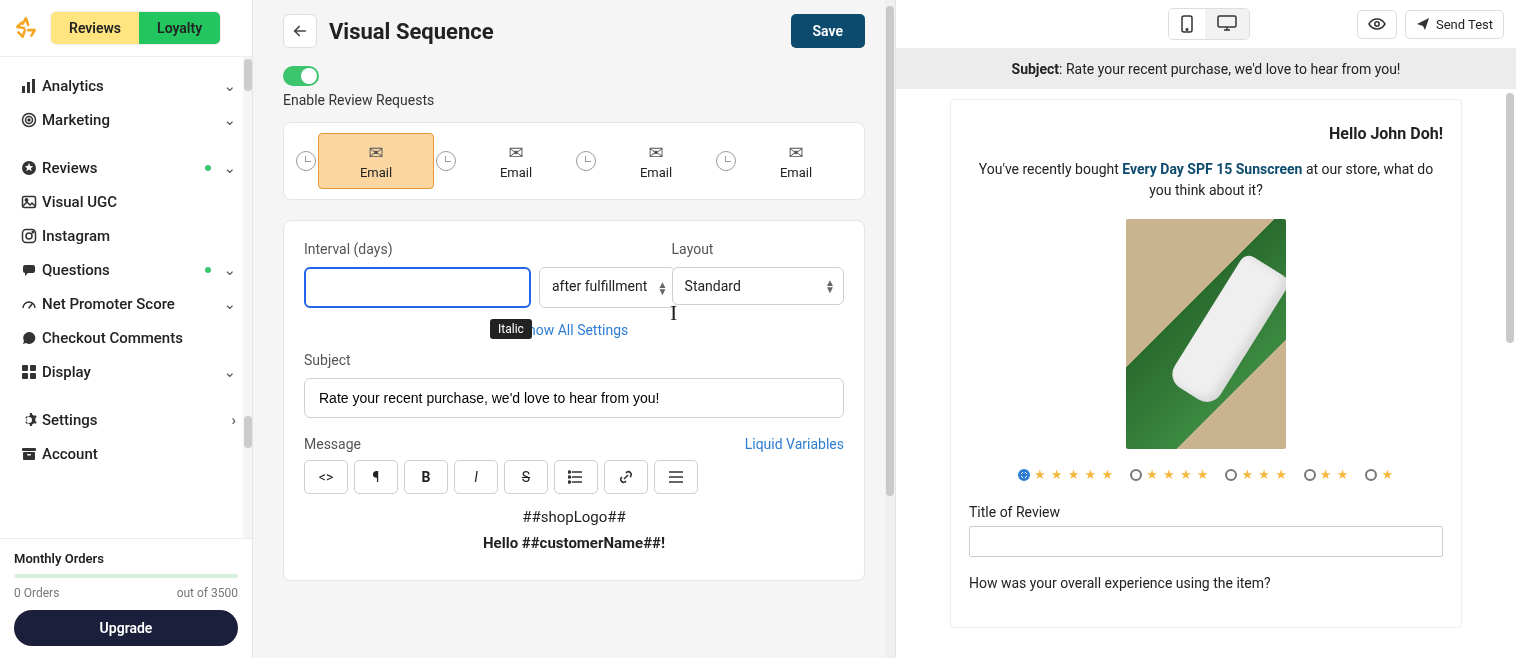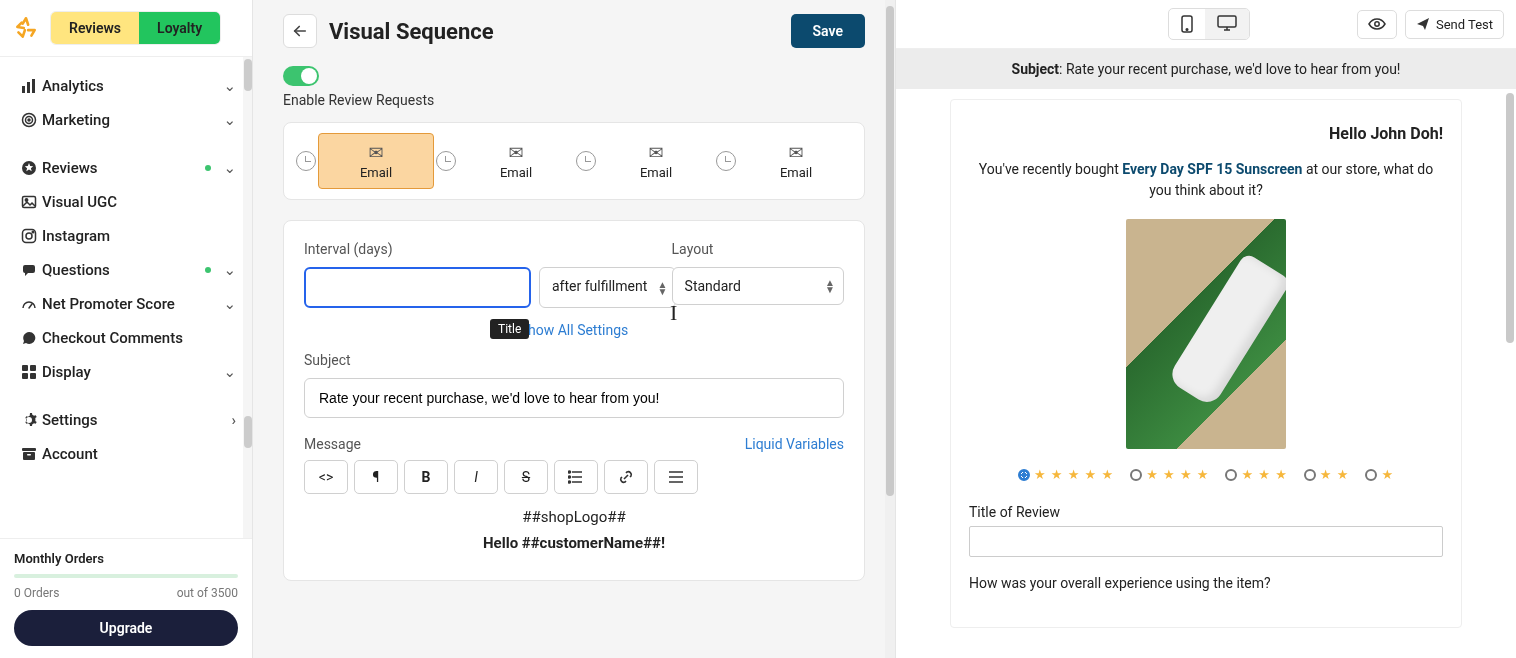--- a/index.html
+++ b/index.html
@@ -308,21 +308,21 @@
           </div>
           <div class="form-col">
             <span class="flabel">Layout</span>
             <div class="sel">
               <span>Standard</span>
               <span class="car">▲<br>▼</span>
             </div>
           </div>
         </div>
         <div class="show-settings-row">
-          <span class="italic-tip">Title</span>
+          <span class="italic-tip">Italic</span>
           <span class="show-settings">Show All Settings</span>
         </div>
         <span class="flabel subj-label">Subject</span>
         <input class="text-input" value="Rate your recent purchase, we'd love to hear from you!" style="">
         <div class="msg-head">
           <span class="msg-label">Message</span>
           <span class="liquid">Liquid Variables</span>
         </div>
         <div class="toolbar">
           <div class="tbtn">&lt;&gt;</div>

